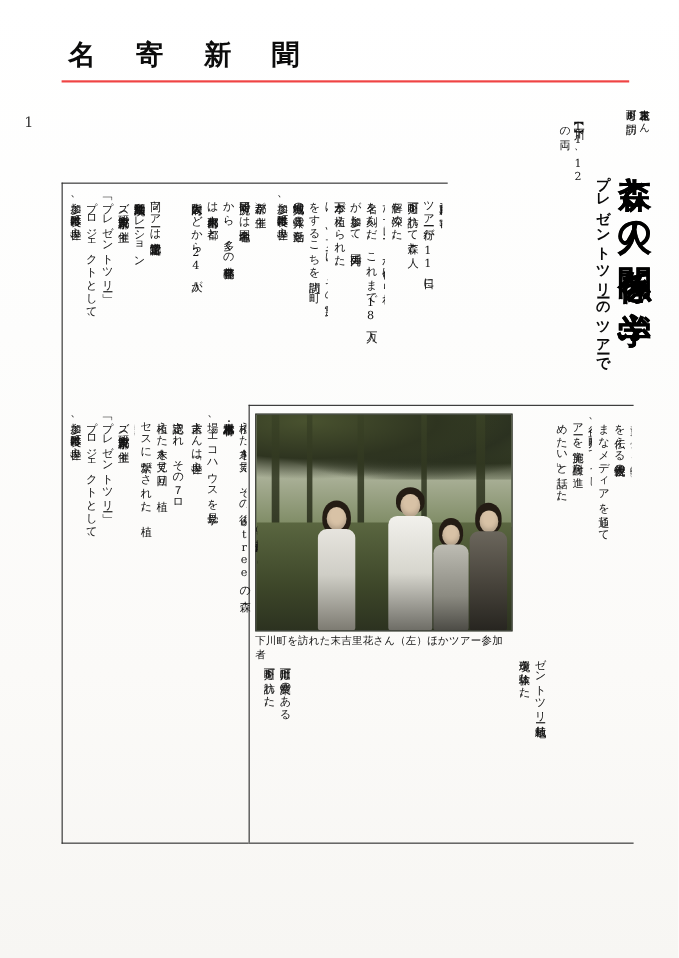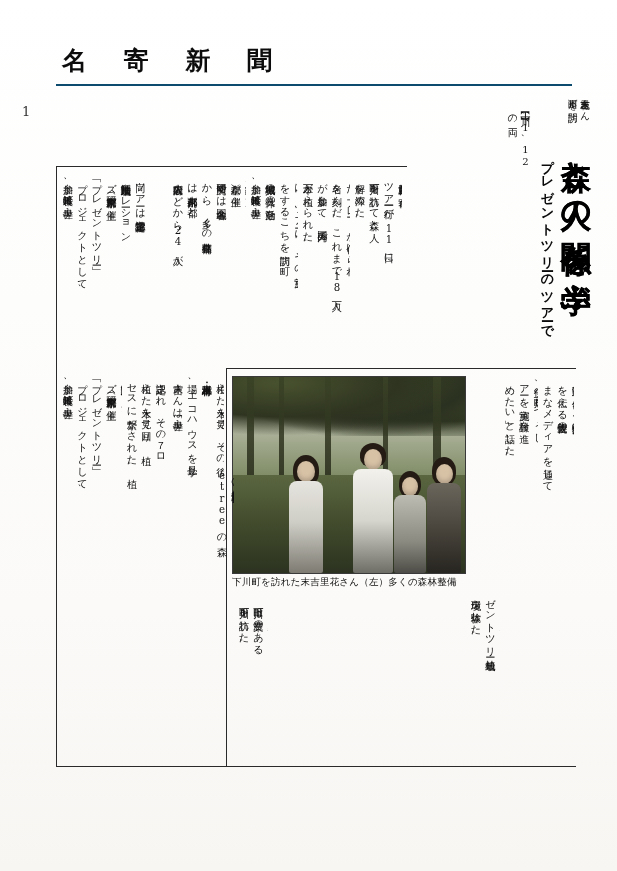--- a/index.html
+++ b/index.html
@@ -22,24 +22,24 @@
     position: absolute;
     left: 0; top: 0;
     width: 617px; height: 871px;
     background:
       linear-gradient(180deg, #ffffff 0%, #fdfdfc 35%, #fbfaf8 70%, #f7f6f3 100%);
   }
 
   
   #masthead {
     position: absolute;
-    left: 56px; top: 44px;
+    left: 56px; top: 33px;
     width: 516px;
     height: 40px;
-    border-bottom: 2px solid #0c4a6e;
+    border-bottom: 2px solid #ef4444;
   }
   #masthead-title {
     position: absolute;
     left: 6px; top: 0px;
     font-family: "DejaVu Serif", "Liberation Serif", serif;
     font-size: 25px;
     font-weight: 700;
     letter-spacing: 14px;
     color: #0c0c0c;
   }
@@ -348,21 +348,21 @@
       <div class="p-hair" style="left:6px; top:2px; width:22px; height:26px;"></div>
       <div class="p-head" style="left:9px; top:8px; width:16px; height:19px;"></div>
       <div class="p-body" style="left:1px; width:32px; height:78px; background:linear-gradient(180deg,#bdbcb3 0%,#8b8a81 60%,#4d4c46 100%);"></div>
     </div>
     <div class="person" style="left:192px; width:38px; height:116px;">
       <div class="p-hair" style="left:7px; top:0px; width:24px; height:28px;"></div>
       <div class="p-head" style="left:11px; top:7px; width:17px; height:20px;"></div>
       <div class="p-body" style="left:2px; width:34px; height:90px; background:linear-gradient(180deg,#6b665c 0%,#46423a 55%,#272520 100%);"></div>
     </div>
   </div>
-  <div id="caption">下川町を訪れた末吉里花さん（左）多くの森林整備</div>
+  <div id="caption">下川町を訪れた末吉里花さん（左）ほかツアー参加者</div>
 
   <div class="col col-lower" style="left:170px;width:54px;">
     <div class="v">同研究所関係者、末
 下川町立公民館で森
 林経営と町有林整備モデル
 事業について説明、その
 後、五味温泉木質バイ
 オマスボイラー、その実施
 場、エコハウスの見学
 都市として低炭素社会

